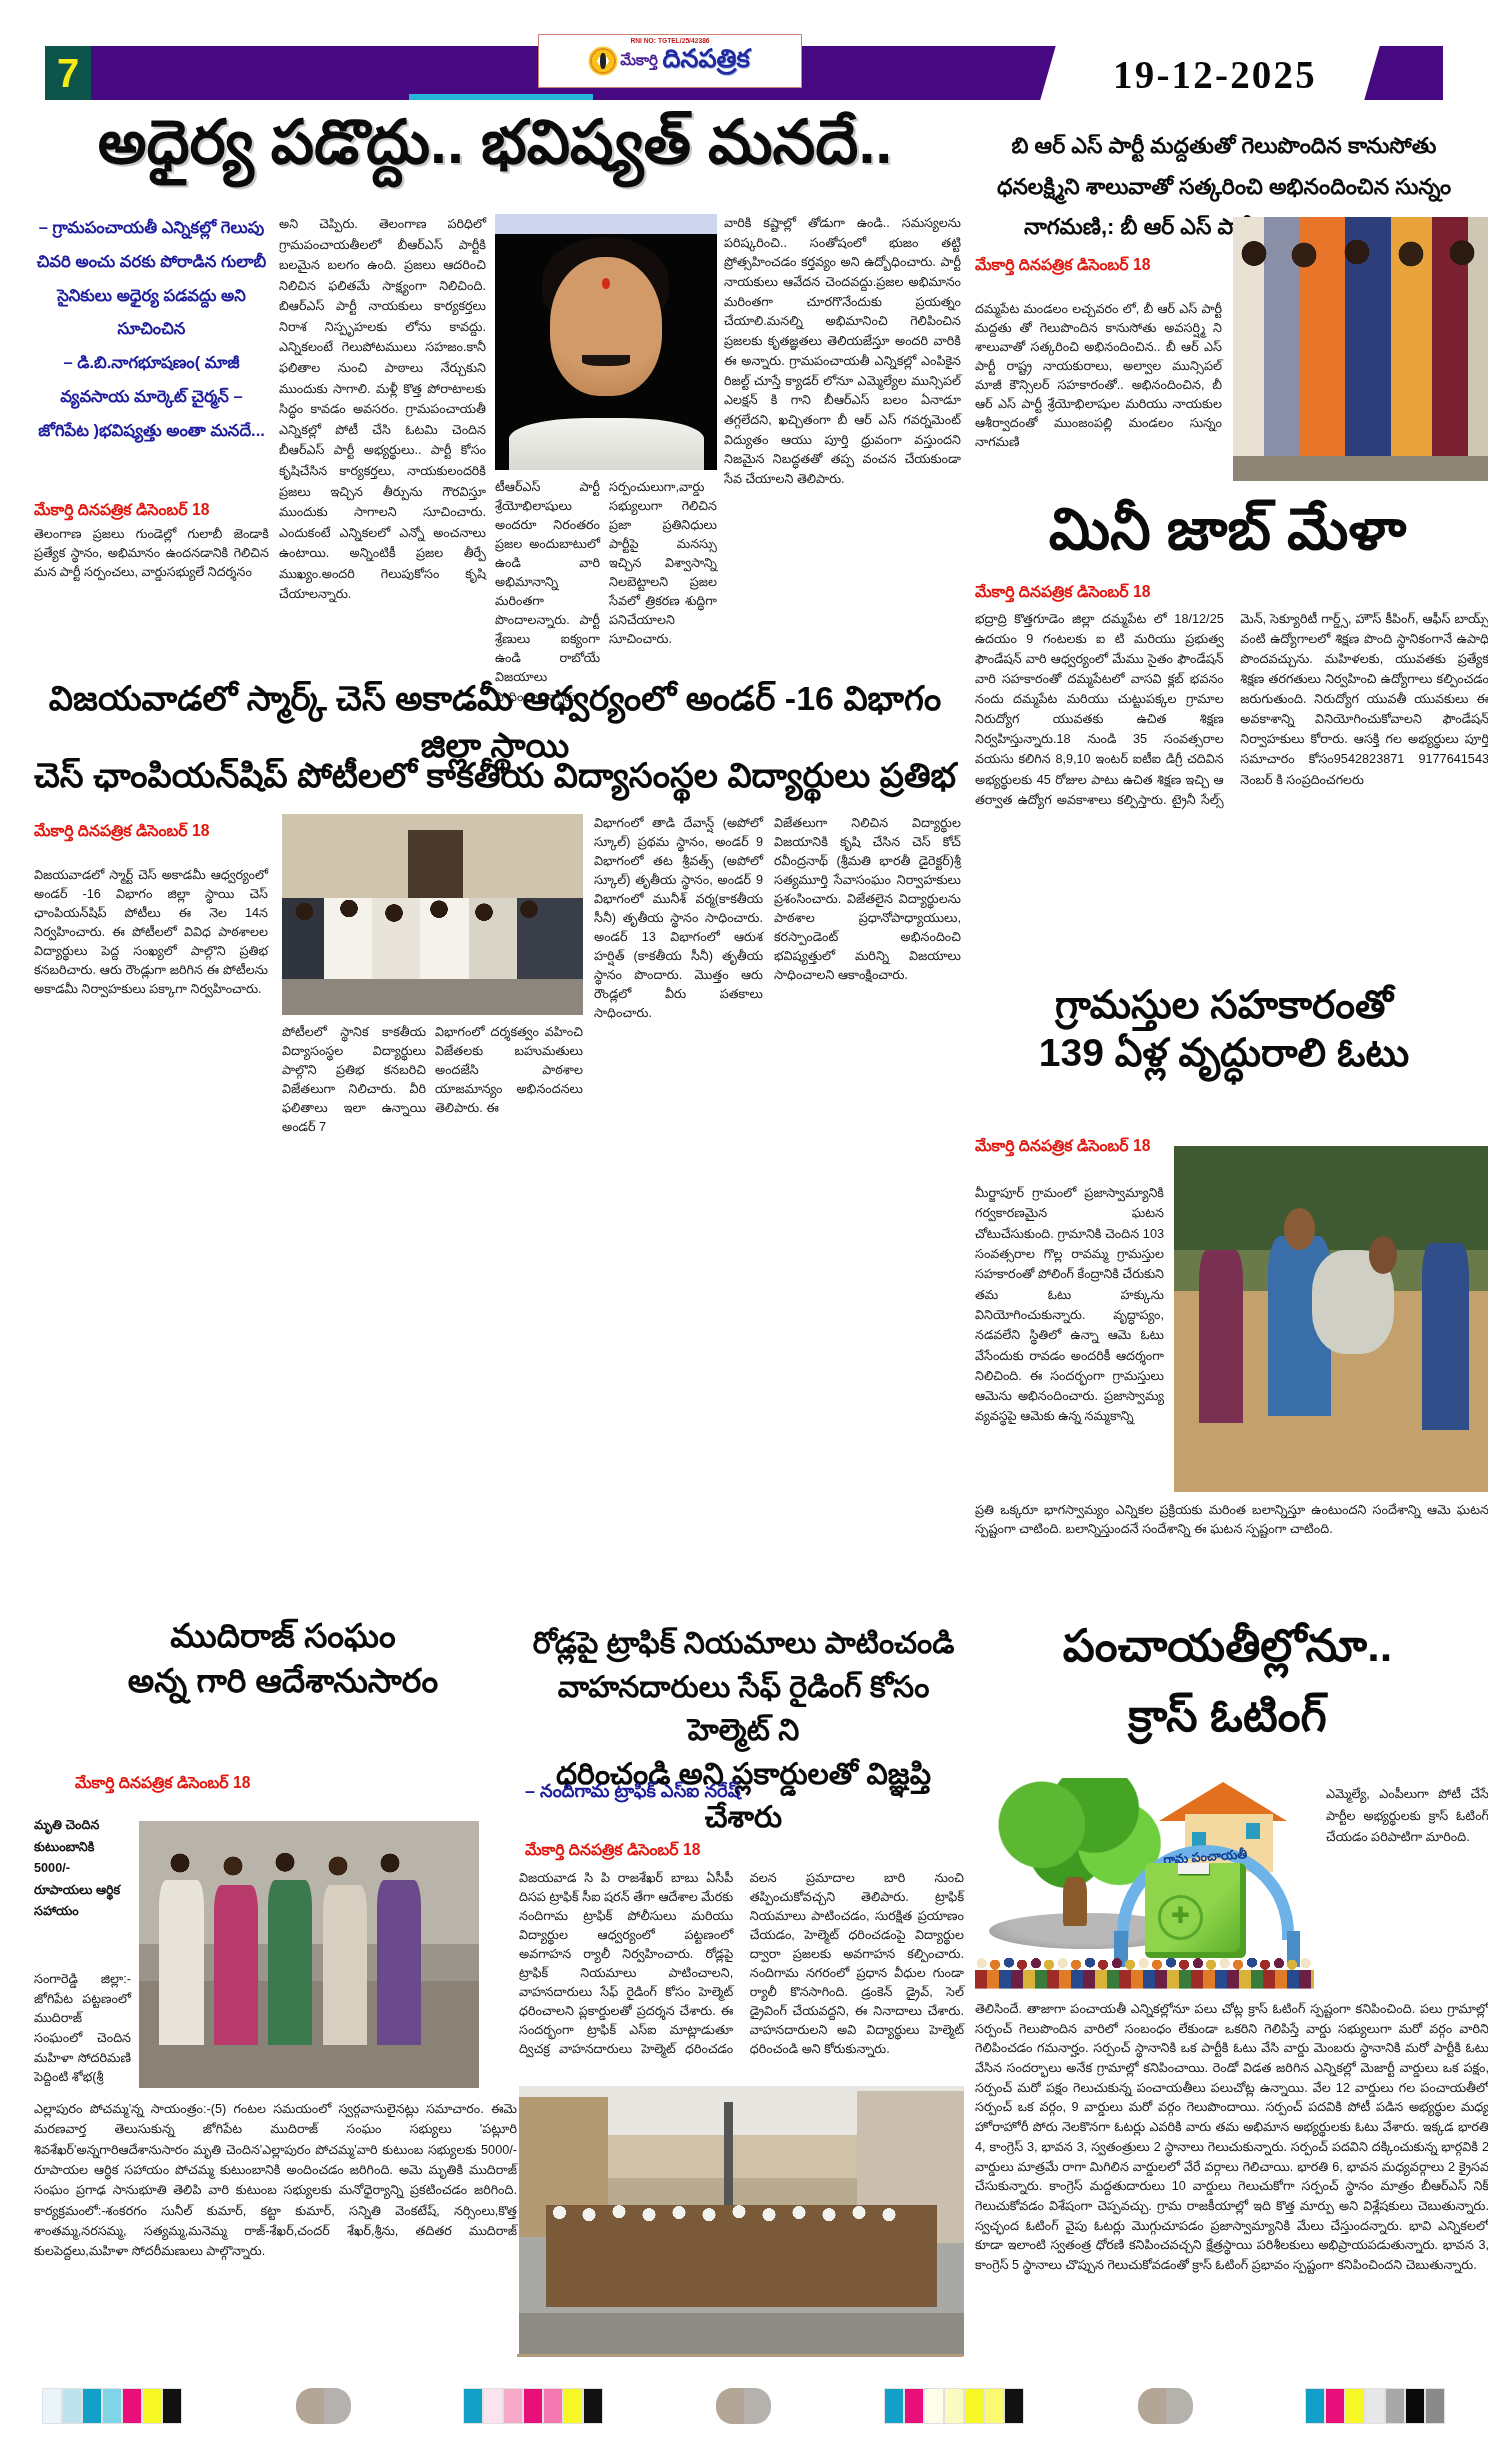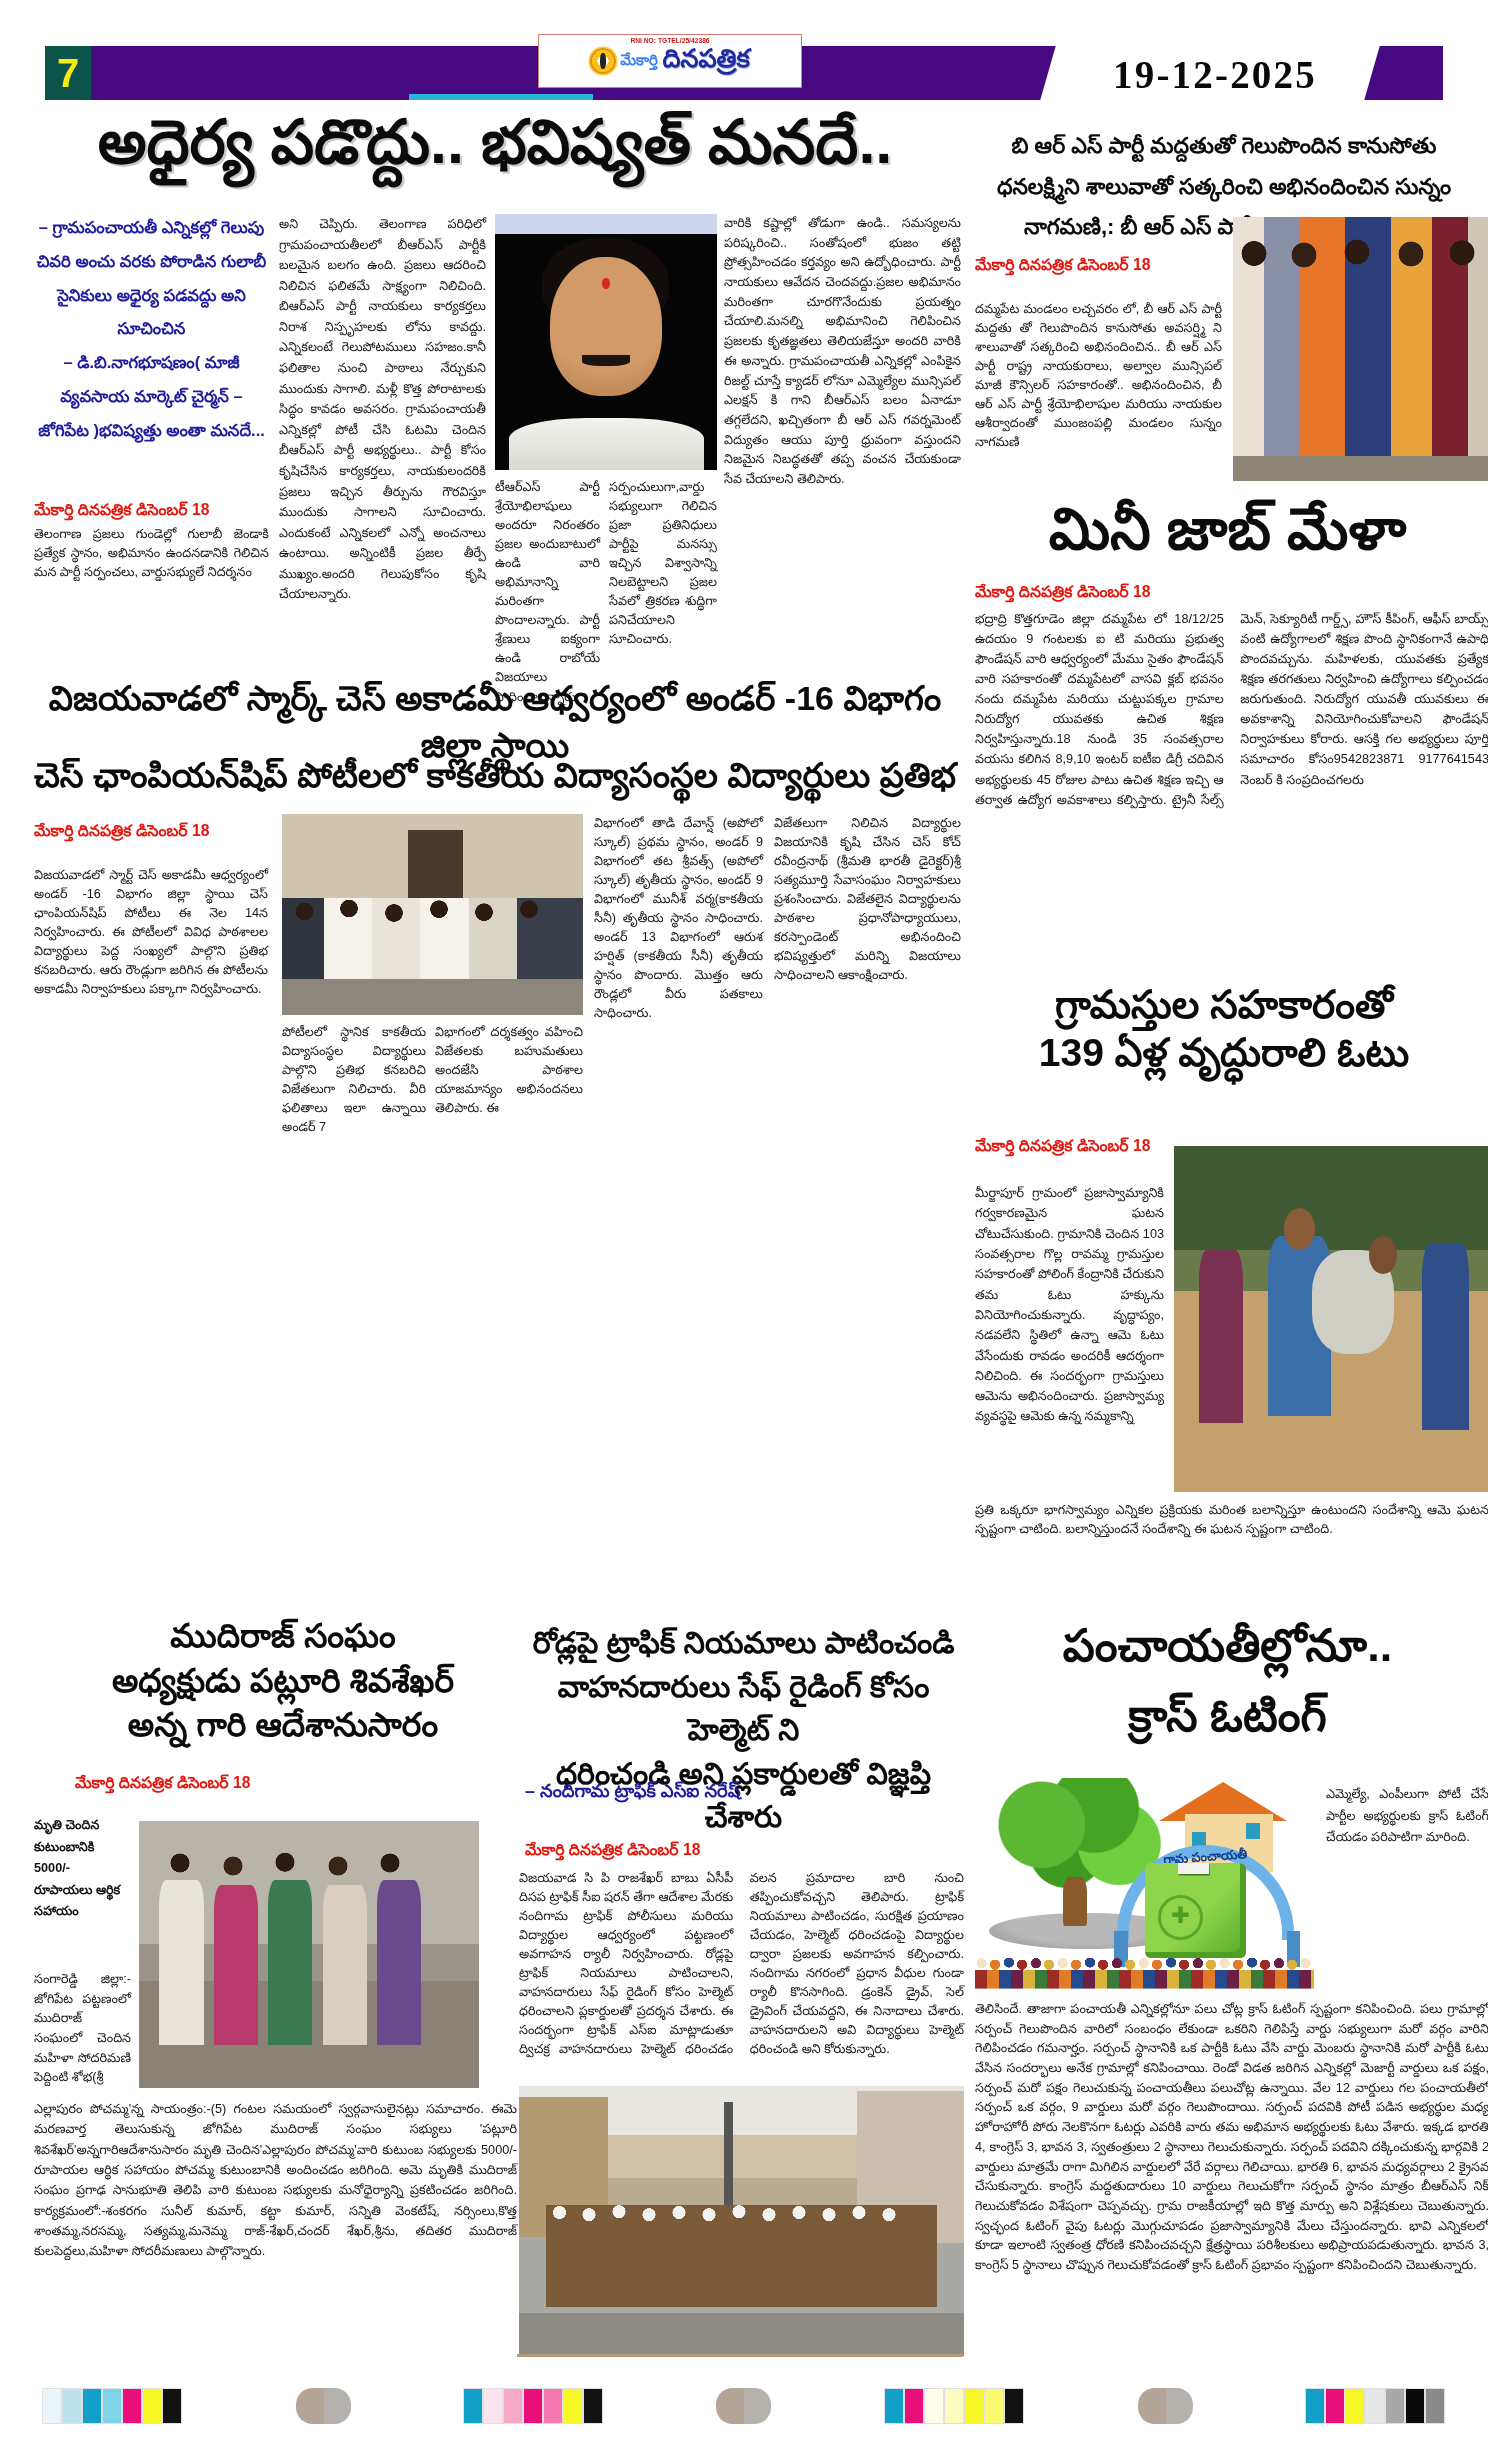--- a/index.html
+++ b/index.html
@@ -6,21 +6,21 @@
   body{width:1488px;height:2462px;position:relative;font-family:"Liberation Sans",sans-serif;overflow:hidden;}
   .abs{position:absolute;}
   
   .hdr-bar{left:45px;top:46px;width:1398px;height:54px;background:#470982;}
   .pagenum{left:45px;top:46px;width:46px;height:54px;background:#0d544a;color:#f5e916;font-size:40px;font-weight:bold;text-align:center;line-height:54px;}
   .masthead{left:538px;top:34px;width:264px;height:54px;background:#ffffff;border:1.5px solid #d08070;box-sizing:border-box;text-align:center;}
   .mast-reg{display:block;font-size:6.7px;color:#c01818;font-weight:bold;margin-top:1.5px;}
   .mast-row{display:flex;align-items:center;justify-content:center;gap:4.5px;}
   .sun{width:25.5px;height:25.5px;border-radius:50%;background:radial-gradient(circle,#fff 0 30%,#f7c21a 31% 60%,#e88a12 61% 100%);box-shadow:0 0 0 1.5px #f3d23a;position:relative;}
   .sun:after{content:"";position:absolute;left:9.7px;top:4.5px;width:6px;height:16.5px;background:#222;border-radius:40%;}
-  .mast-prefix{color:#3b82f6;font-size:15px;font-weight:bold;}
+  .mast-prefix{color:#4c1d95;font-size:15px;font-weight:bold;}
   .mast-main{color:#232a9e;font-size:25.5px;font-weight:bold;text-shadow:0.7px 0.7px 0 #9fb8e8;}
   .cyanline{left:409px;top:94px;width:184px;height:6px;background:#28b6d8;}
   .date-cut{left:1048px;top:46px;width:324px;height:54px;background:#ffffff;transform:skewX(-16deg);}
   .date-txt{left:1065px;top:52px;width:300px;text-align:center;font-family:"Liberation Serif",serif;font-weight:bold;font-size:39px;color:#090909;letter-spacing:2.2px;}
   
   .hl{font-weight:bold;color:#0b0b0b;text-align:center;}
   .hl-main{left:27px;top:109px;width:936px;font-size:61px;line-height:1.1;text-shadow:2.2px 2.2px 0 #c9c9c9;}
   .kicker{left:972px;top:126px;width:504px;font-size:22px;line-height:1.85;font-weight:bold;color:#0c0c0c;text-align:center;}
   .dateline{color:#e3170d;font-weight:bold;font-size:15.7px;}
   .blue{color:#1d1d9e;}
@@ -187,21 +187,20 @@
   <div class="box"></div>
     <div class="slot"></div>
   <div class="seal">✚</div>
   <div class="crowd"></div>
 </div>
 <div class="abs body" style="left:1326px;top:1771px;width:163px;height:216px;line-height:1.7;margin-top:13px;">ఎమ్మెల్యే, ఎంపీలుగా పోటీ చేసే పార్టీల అభ్యర్థులకు క్రాస్ ఓటింగ్ చేయడం పరిపాటిగా మారింది.</div>
 <div class="abs body" style="left:975px;top:2000px;width:514px;height:352px;line-height:1.55;">తెలిసిందే. తాజాగా పంచాయతీ ఎన్నికల్లోనూ పలు చోట్ల క్రాస్ ఓటింగ్ స్పష్టంగా కనిపించింది. పలు గ్రామాల్లో సర్పంచ్ గెలుపొందిన వారిలో సంబంధం లేకుండా ఒకరిని గెలిపిస్తే వార్డు సభ్యులుగా మరో వర్గం వారిని గెలిపించడం గమనార్హం. సర్పంచ్ స్థానానికి ఒక పార్టీకి ఓటు వేసి వార్డు మెంబరు స్థానానికి మరో పార్టీకి ఓటు వేసిన సందర్భాలు అనేక గ్రామాల్లో కనిపించాయి. రెండో విడత జరిగిన ఎన్నికల్లో మెజార్టీ వార్డులు ఒక పక్షం, సర్పంచ్ మరో పక్షం గెలుచుకున్న పంచాయతీలు పలుచోట్ల ఉన్నాయి. వేల 12 వార్డులు గల పంచాయతీలో సర్పంచ్ ఒక వర్గం, 9 వార్డులు మరో వర్గం గెలుపొందాయి. సర్పంచ్ పదవికి పోటీ పడిన అభ్యర్థుల మధ్య హోరాహోరీ పోరు నెలకొనగా ఓటర్లు ఎవరికి వారు తమ అభిమాన అభ్యర్థులకు ఓటు వేశారు. ఇక్కడ భారతి 4, కాంగ్రెస్ 3, భావన 3, స్వతంత్రులు 2 స్థానాలు గెలుచుకున్నారు. సర్పంచ్ పదవిని దక్కించుకున్న భార్గవికి 2 వార్డులు మాత్రమే రాగా మిగిలిన వార్డులలో వేరే వర్గాలు గెలిచాయి. భారతి 6, భావన మధ్యవర్గాలు 2 క్రైసవ చేసుకున్నారు. కాంగ్రెస్ మద్దతుదారులు 10 వార్డులు గెలుచుకోగా సర్పంచ్ స్థానం మాత్రం బీఆర్ఎస్ నిక్ గెలుచుకోవడం విశేషంగా చెప్పవచ్చు. గ్రామ రాజకీయాల్లో ఇది కొత్త మార్పు అని విశ్లేషకులు చెబుతున్నారు. స్వచ్ఛంద ఓటింగ్ వైపు ఓటర్లు మొగ్గుచూపడం ప్రజాస్వామ్యానికి మేలు చేస్తుందన్నారు. భావి ఎన్నికలలో కూడా ఇలాంటి స్వతంత్ర ధోరణి కనిపించవచ్చని క్షేత్రస్థాయి పరిశీలకులు అభిప్రాయపడుతున్నారు. భావన 3, కాంగ్రెస్ 5 స్థానాలు చొప్పున గెలుచుకోవడంతో క్రాస్ ఓటింగ్ ప్రభావం స్పష్టంగా కనిపించిందని చెబుతున్నారు.</div>
 
 <div class="abs hl" style="left:49px;top:1614px;width:468px;font-size:33px;line-height:1.35;">
   <div>ముదిరాజ్ సంఘం</div>
-  <div>అధ్యక్షుడు పట్లూరి శివశేఖర్</div>
   <div>అన్న గారి ఆదేశానుసారం</div>
 </div>
 <div class="abs dateline" style="left:75px;top:1774px;width:420px;">మేకార్తి దినపత్రిక డిసెంబర్ 18</div>
 <div class="abs body blue" style="left:34px;top:1815px;width:97px;height:150px;line-height:1.7;font-weight:bold;text-align:left;">మృతి చెందిన కుటుంబానికి 5000/- రూపాయలు ఆర్థిక సహాయం</div>
 <div class="abs body" style="left:34px;top:1970px;width:97px;height:124px;line-height:1.55;">సంగారెడ్డి జిల్లా:- జోగిపేట పట్టణంలో ముదిరాజ్ సంఘంలో చెందిన మహిళా సోదరిమణి పెద్దింటి శోభ(శ్రీ</div>
 <div class="ph ph-mud" style="left:139px;top:1821px;width:340px;height:267px;">
   <div class="hrow"></div>
     <div class="f1"></div>
     <div class="f2"></div>
     <div class="f3"></div>

